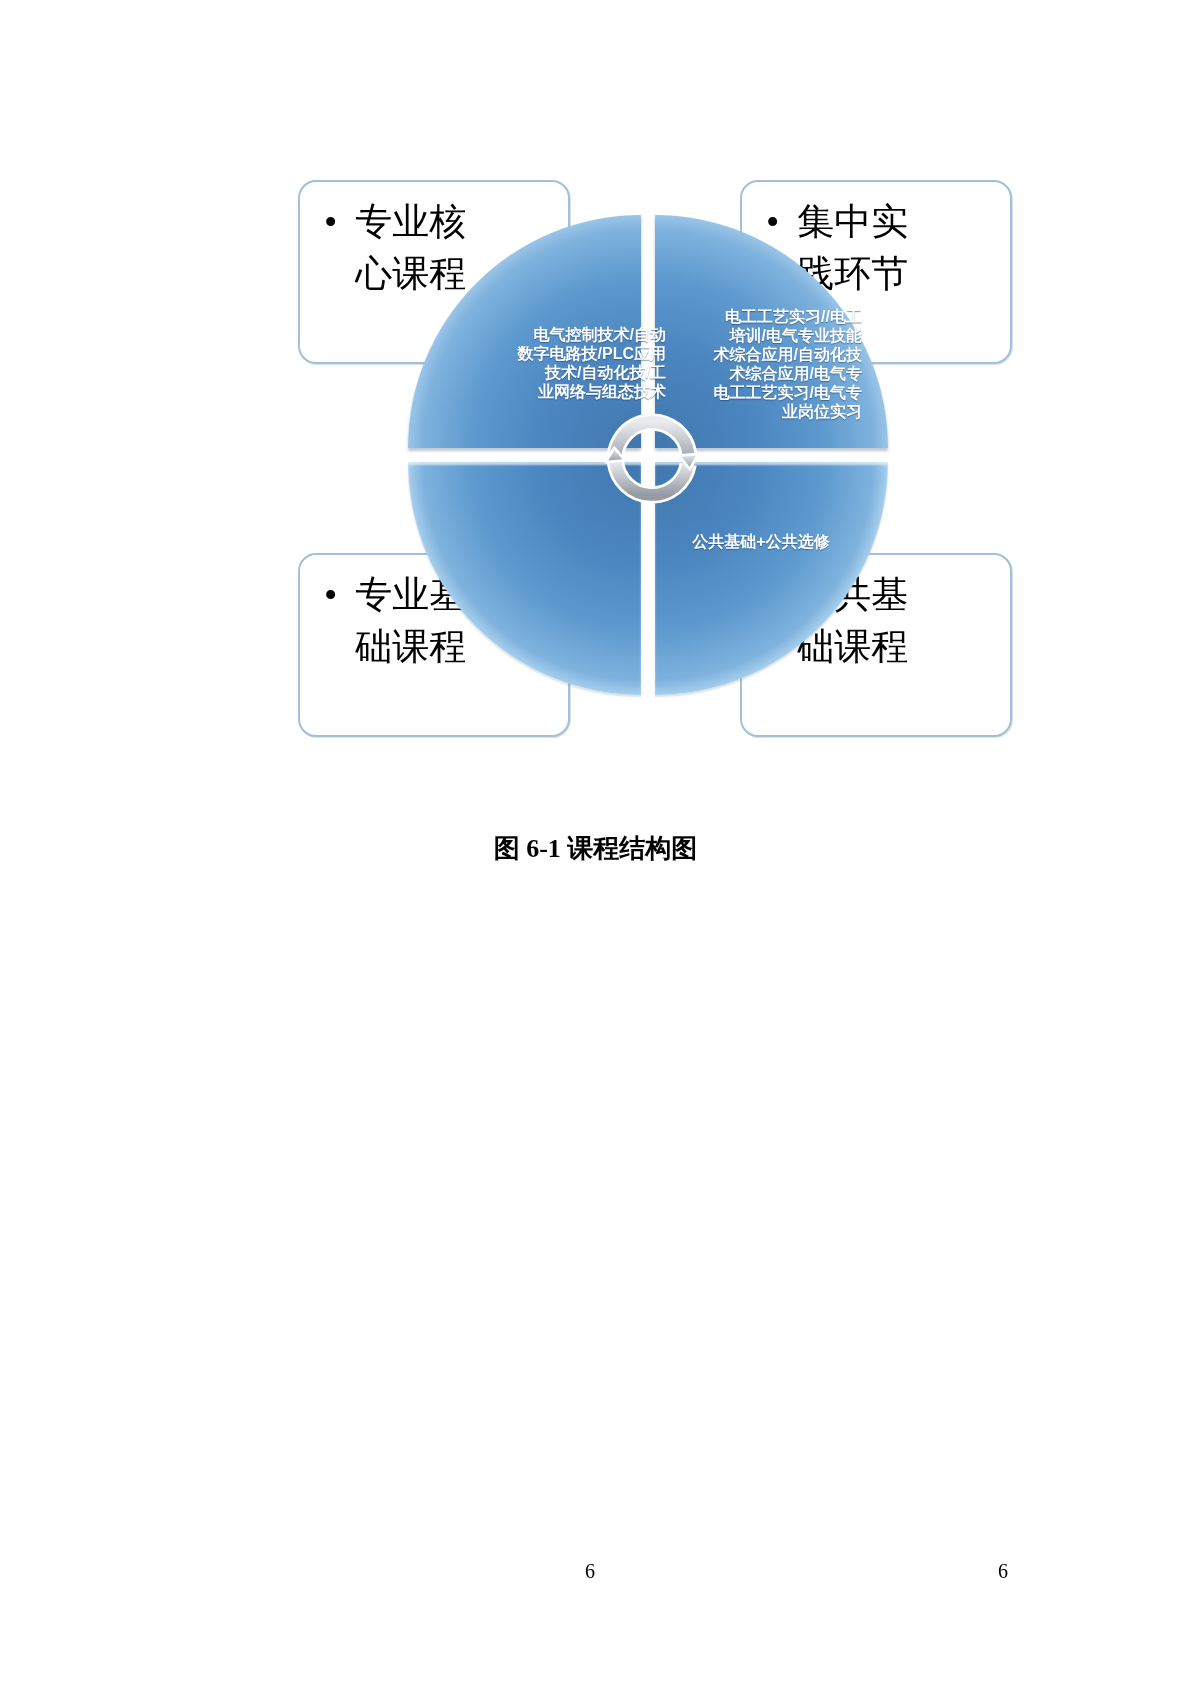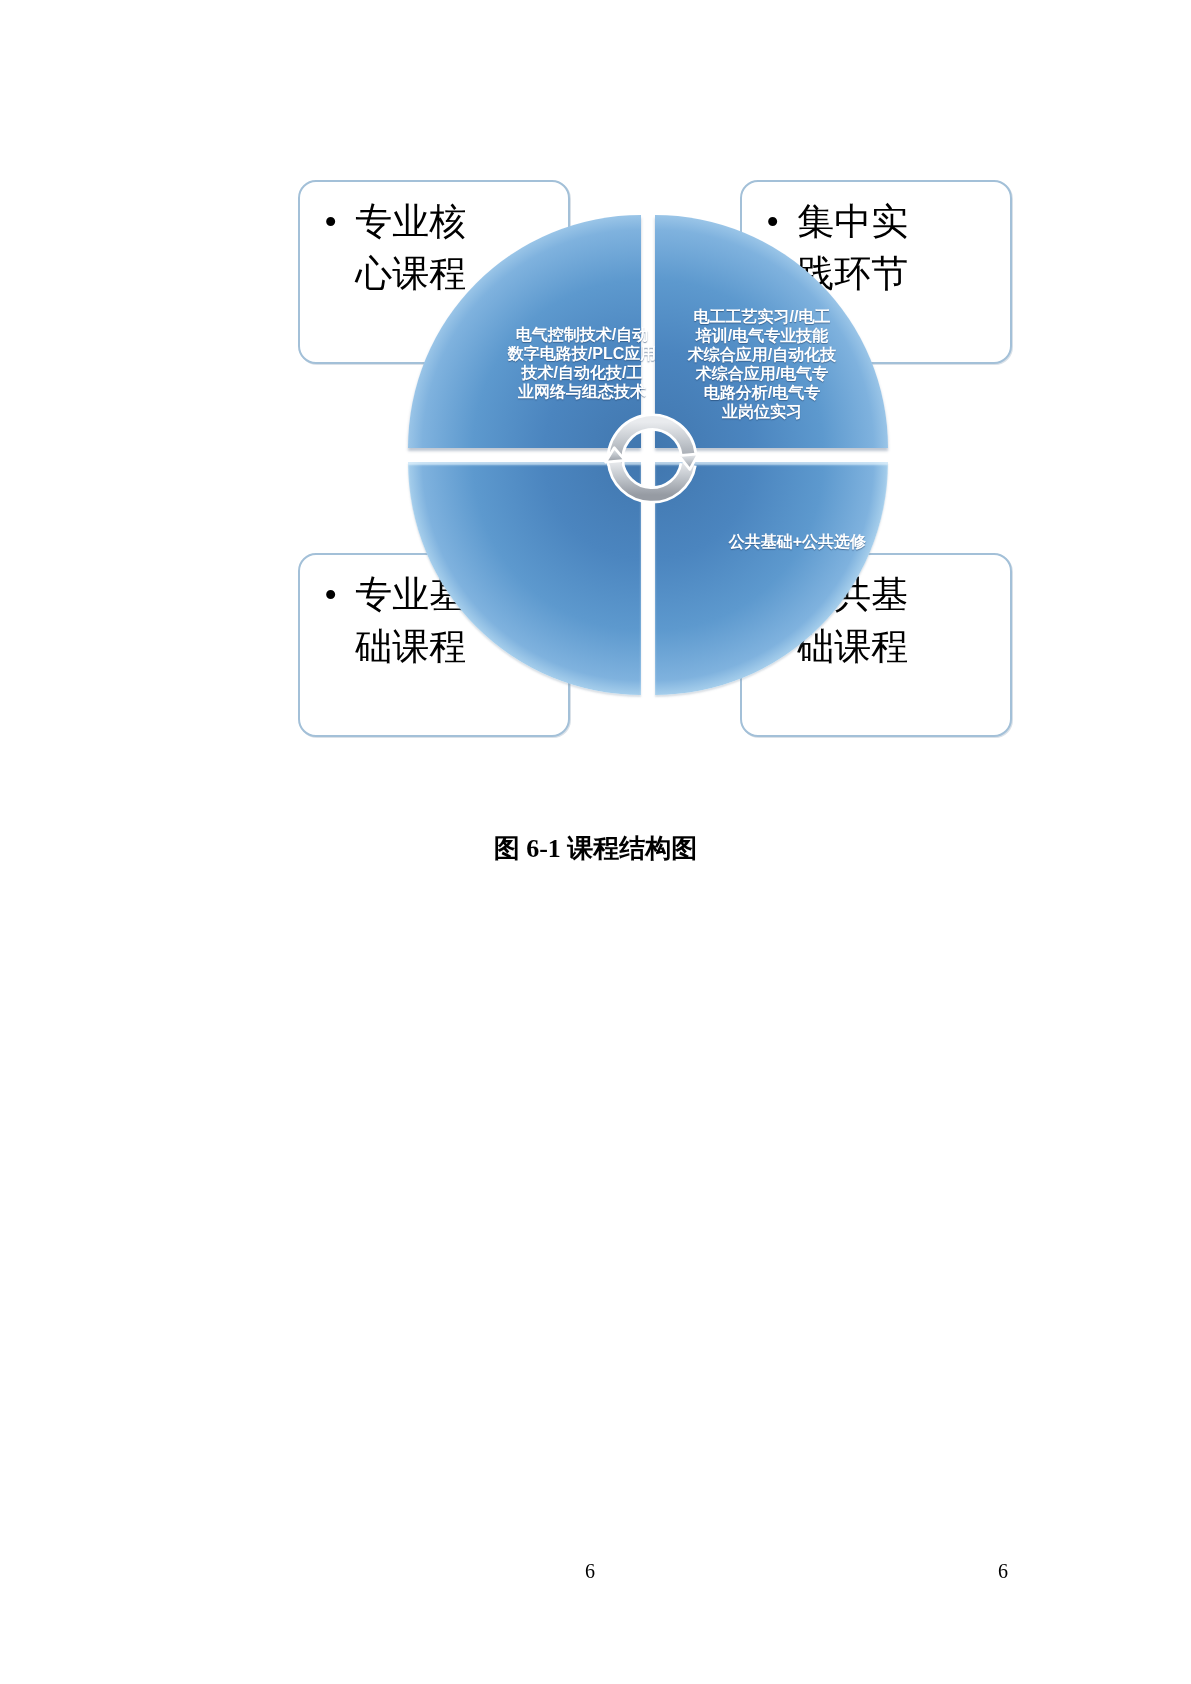--- a/index.html
+++ b/index.html
@@ -35,29 +35,29 @@
     background:radial-gradient(circle 240px at 0% 100%, #4177af 0%, #4b85bf 40%, #5d99ce 70%, #7fb2de 91%, #a7ceec 100%);
     box-shadow:0 3px 3px rgba(110,130,155,.45); }
   .q-bl { left:0;    top:247px; border-radius:0 0 0 100%;
     background:radial-gradient(circle 240px at 100% 0%, #4177af 0%, #4b85bf 40%, #5d99ce 70%, #7fb2de 91%, #b9dcf2 100%);
     box-shadow:inset 0 3px 2px rgba(235,248,255,.7), 0 2px 2px rgba(130,150,170,.3); }
   .q-br { left:247px; top:247px; border-radius:0 0 100% 0;
     background:radial-gradient(circle 240px at 0% 0%, #4177af 0%, #4b85bf 40%, #5d99ce 70%, #7fb2de 91%, #b9dcf2 100%);
     box-shadow:inset 0 3px 2px rgba(235,248,255,.7), 0 2px 2px rgba(130,150,170,.3); }
 
   .qtext {
-    position:absolute; width:200px; text-align:center; z-index:3;
+    position:absolute; width:200px; text-align:right; z-index:3;
     font-family:"Liberation Sans", sans-serif; font-weight:bold;
     font-size:16px; line-height:19px; color:#ffffff;
     text-shadow:0 1px 1px rgba(30,60,100,.55);
   }
-  .qt-tl { left:74px;  top:110px; }
+  .qt-tl { left:58px;  top:110px; }
   .qt-tr { left:254px; top:92px;  }
   .qt-bl { left:58px;  top:291px; }
-  .qt-br { left:248px; top:317px; width:210px; text-align:right; }
+  .qt-br { left:248px; top:317px; width:210px; text-align:center; }
 
   .cycle-svg { position:absolute; left:190px; top:189px; width:108px; height:108px; z-index:4; }
 
   
   .caption {
     position:absolute; left:0; right:0; top:806px; text-align:center;
     font-weight:bold; font-size:26px; color:#000;margin-top:25px;
   }
   .pagenum { position:absolute; font-size:20px; color:#000; }
   .pn-center { left:585px; top:1560px; }
@@ -119,21 +119,21 @@
       <div>数字电路技/PLC应用</div>
       <div>技术/自动化技/工</div>
       <div>业网络与组态技术</div>
     </div>
 
     <div class="qtext qt-tr">
       <div>电工工艺实习//电工</div>
       <div>培训/电气专业技能</div>
       <div>术综合应用/自动化技</div>
       <div>术综合应用/电气专</div>
-      <div>电路分析/电气专</div>
+      <div>电工工艺实习/电气专</div>
       <div>业岗位实习</div>
     </div>
 
 
     <div class="qtext qt-br">
       <div>公共基础+公共选修</div>
     </div>
 
     <svg class="cycle-svg" viewBox="0 0 100 100">
       <defs>

